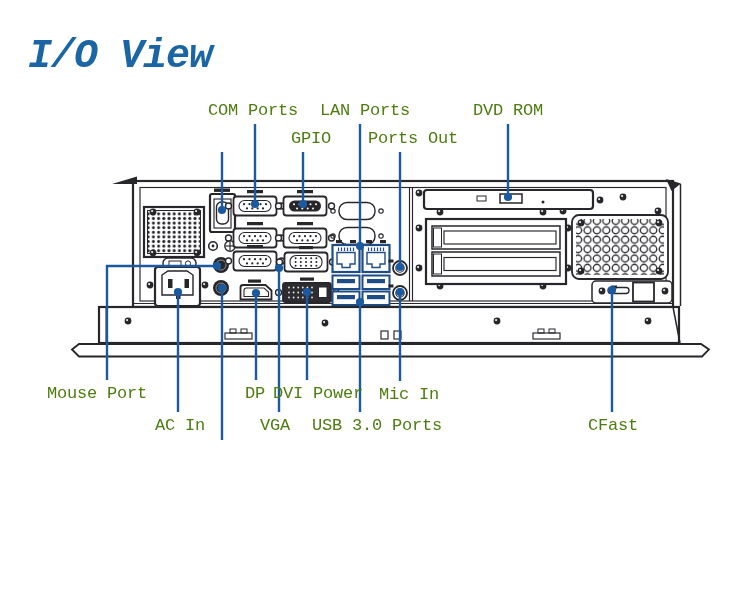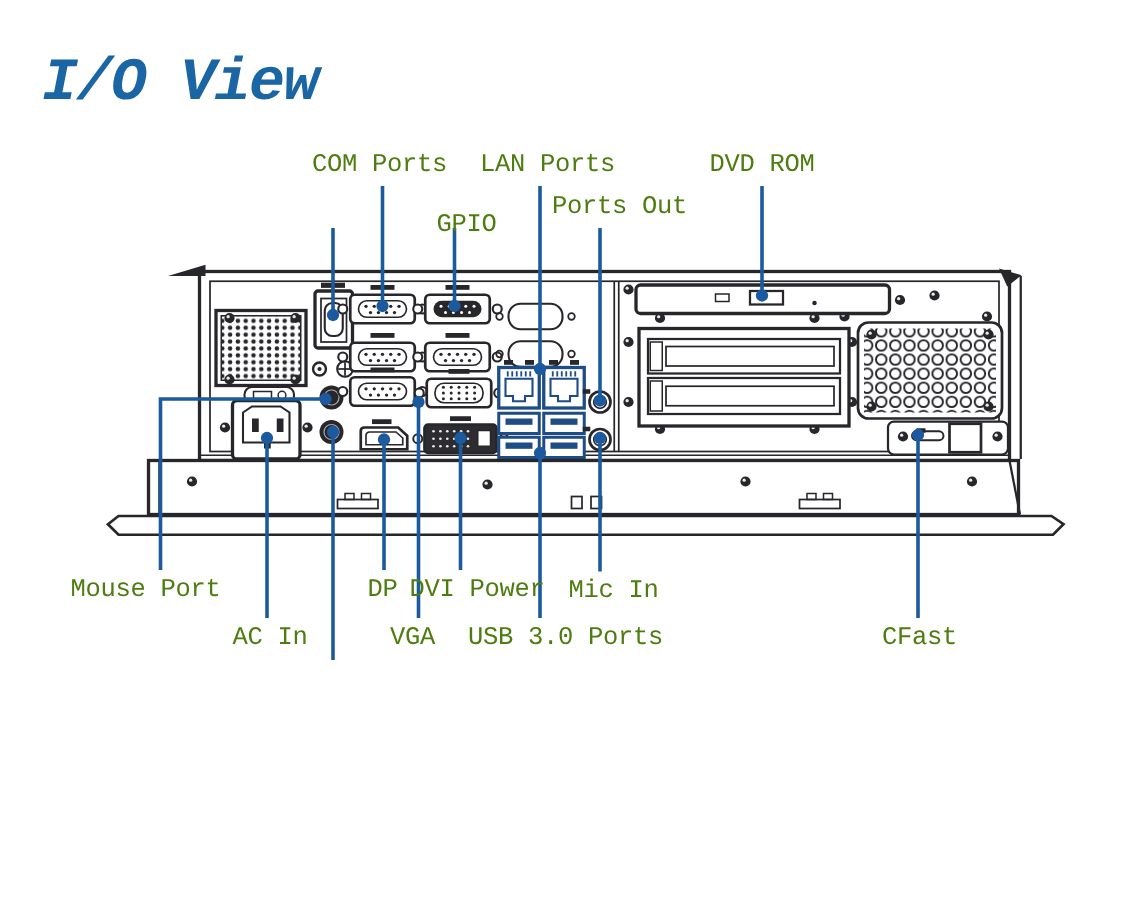--- a/index.html
+++ b/index.html
@@ -372,21 +372,21 @@
         <circle cx="360" cy="302" r="4.1"></circle>
           <circle cx="400" cy="292" r="4.1"></circle>
         <circle cx="612" cy="290" r="4.1"></circle>
       </g>
     </g>
   </svg>
 
   <div class="lbl" style="left:253px;top:100px">COM Ports</div>
   <div class="lbl" style="left:365px;top:100px">LAN Ports</div>
   <div class="lbl" style="left:508px;top:100px">DVD ROM</div>
-  <div class="lbl" style="left:311px;top:140px">GPIO</div>
+  <div class="lbl" style="left:311px;top:128px">GPIO</div>
   <div class="lbl" style="left:413px;top:128px">Ports Out</div>
 
   <div class="lbl" style="left:97px;top:383px">Mouse Port</div>
   <div class="lbl" style="left:255px;top:383px">DP</div>
   <div class="lbl" style="left:318px;top:383px">DVI Power</div>
   <div class="lbl" style="left:409px;top:384px">Mic In</div>
   <div class="lbl" style="left:180px;top:415px">AC In</div>
   <div class="lbl" style="left:275px;top:415px">VGA</div>
   <div class="lbl" style="left:377px;top:415px">USB 3.0 Ports</div>
   <div class="lbl" style="left:613px;top:415px">CFast</div>

